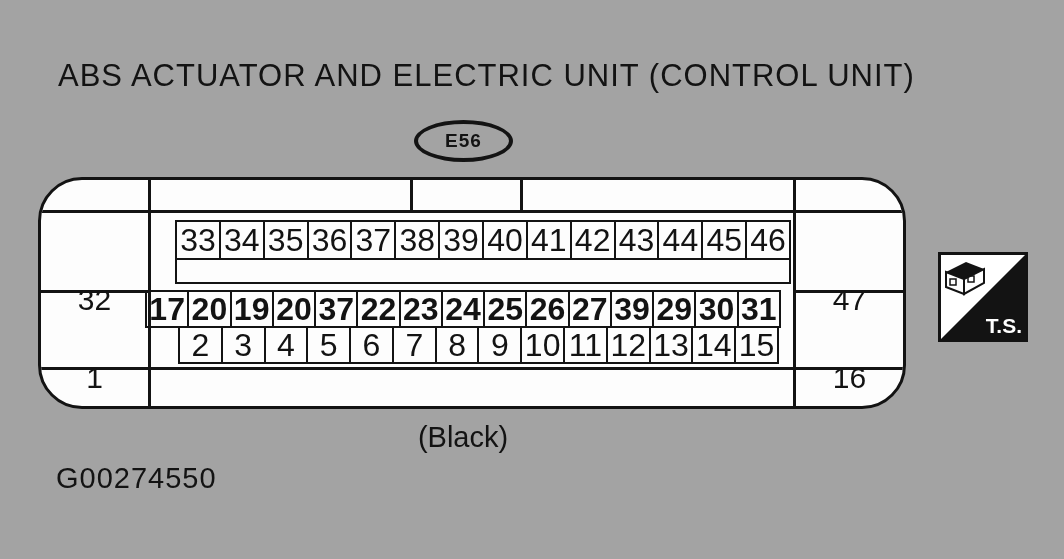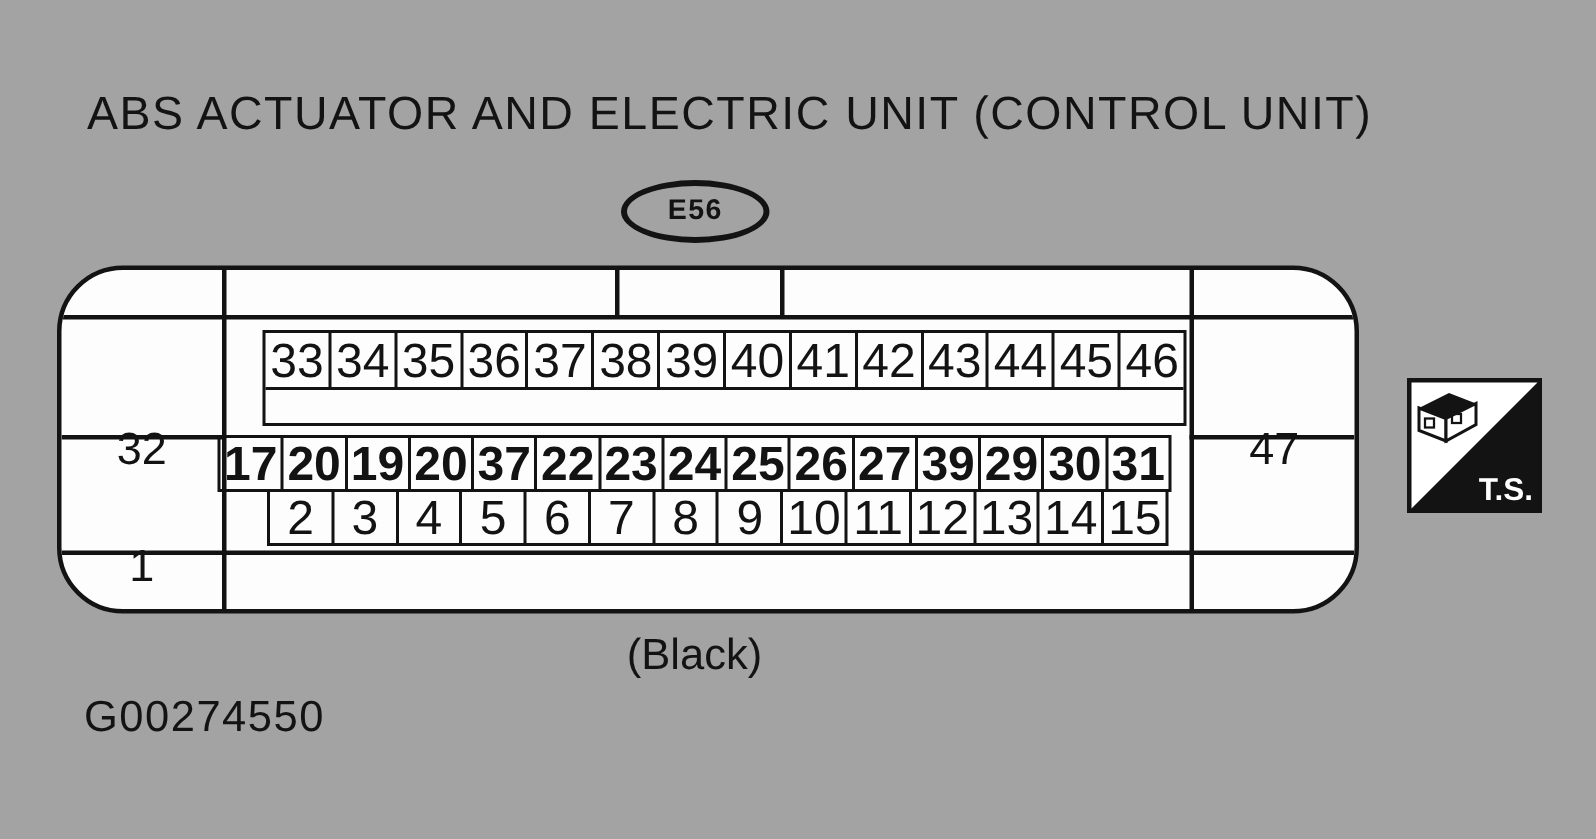--- a/index.html
+++ b/index.html
@@ -64,20 +64,21 @@
     <div class="line v-left"></div>
     <div class="line v-right"></div>
     <div class="line latch-l"></div>
     <div class="line latch-r"></div>
     <div class="line div-left"></div>
     <div class="line div-right"></div>
 
     <div class="cell-label lbl-32">32</div>
     <div class="cell-label lbl-1">1</div>
     <div class="cell-label lbl-47">47</div>
+    <div class="cell-label lbl-16">16</div>
 
     <div class="pin-block-top">
       <div class="pin-row">
         <div class="pin">33</div>
         <div class="pin">34</div>
         <div class="pin">35</div>
         <div class="pin">36</div>
         <div class="pin">37</div>
         <div class="pin">38</div>
         <div class="pin">39</div>

